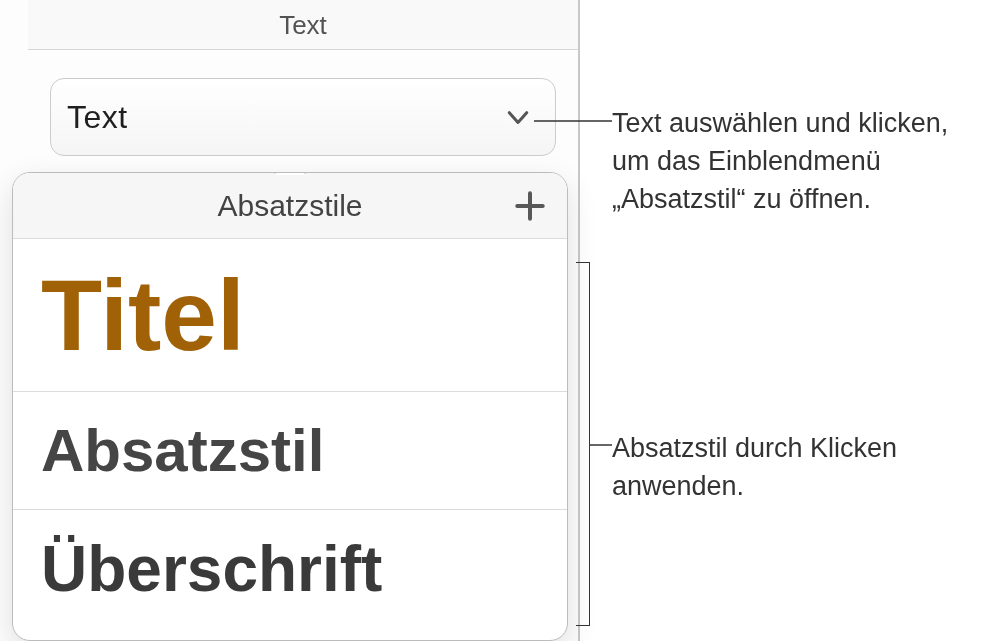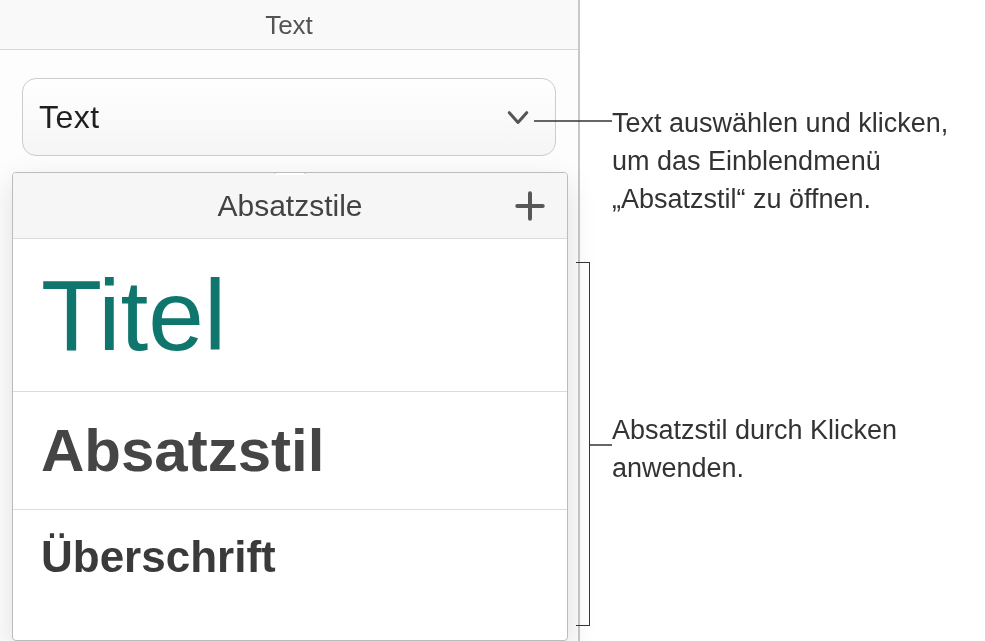--- a/index.html
+++ b/index.html
@@ -12,20 +12,21 @@
       overflow: hidden;
     }
     .panel {
       position: absolute;
       left: 0;
       top: 0;
       width: 580px;
       height: 641px;
       border-right: 2px solid #c8c8c8;
       background: #fdfdfd;
+      padding-left: 28px;
     }
     .header {
       height: 50px;
       text-align: center;
       line-height: 50px;
       font-size: 26px;
       font-weight: 500;
       color: #535353;
       border-bottom: 1px solid #d6d6d6;
       background: #f9f9f9;
@@ -53,21 +54,21 @@
     }
     .chevron svg { display: block; }
     .popover {
       position: absolute;
       left: 12px;
       top: 172px;
       width: 556px;
       height: 469px;
       background: #fff;
       border: 1px solid #bcbcbc;
-      border-radius: 4px;
+      border-radius: 18px;
       box-shadow: 0 10px 30px rgba(0,0,0,0.12);
       overflow: hidden;
     }
     .popover::before {
       content: '';
       position: absolute;
       top: -14px;
       left: 50%;
       transform: translateX(-50%);
       width: 0; height: 0;
@@ -104,47 +105,47 @@
       overflow: hidden;
     }
     .style-item {
       padding: 18px 28px;
       border-bottom: 1px solid #dcdcdc;
       color: #3a3a3a;
       cursor: pointer;
     }
     .style-item.titel {
       font-size: 100px;
-      font-weight: 400;
+      font-weight: 700;
       line-height: 1;
       padding: 26px 28px;
       letter-spacing: 0px;
-      color: #0f766e;
+      color: #a16207;
     }
     .style-item.untertitel {
       font-size: 60px;
       font-weight: 600;
       padding: 24px 28px;
       color: #454545;
     }
     .style-item.ueberschrift {
-      font-size: 44px;
+      font-size: 64px;
       font-weight: 700;
       padding: 22px 28px 22px 28px;
       color: #3a3a3a;
       border-bottom: none;
     }
     .callout {
       position: absolute;
       font-size: 27px;
       color: #333;
       line-height: 1.4;
     }
     .callout-1 { left: 612px; top: 105px; width: 370px; }
-    .callout-2 { left: 612px; top: 412px; width: 320px; }
+    .callout-2 { left: 612px; top: 430px; width: 320px; }
     .leader {
       position: absolute;
       stroke: #333;
       stroke-width: 1.5;
       fill: none;
     }
     .bracket {
       position: absolute;
       border-right: 1.5px solid #333;
       border-top: 1.5px solid #333;

